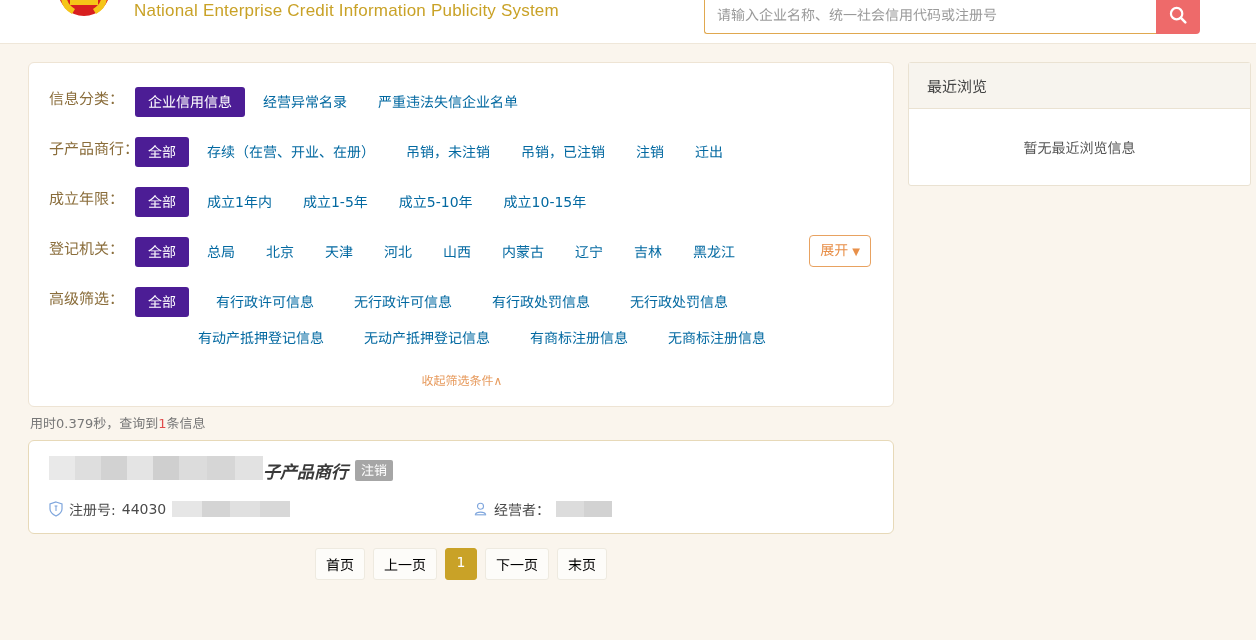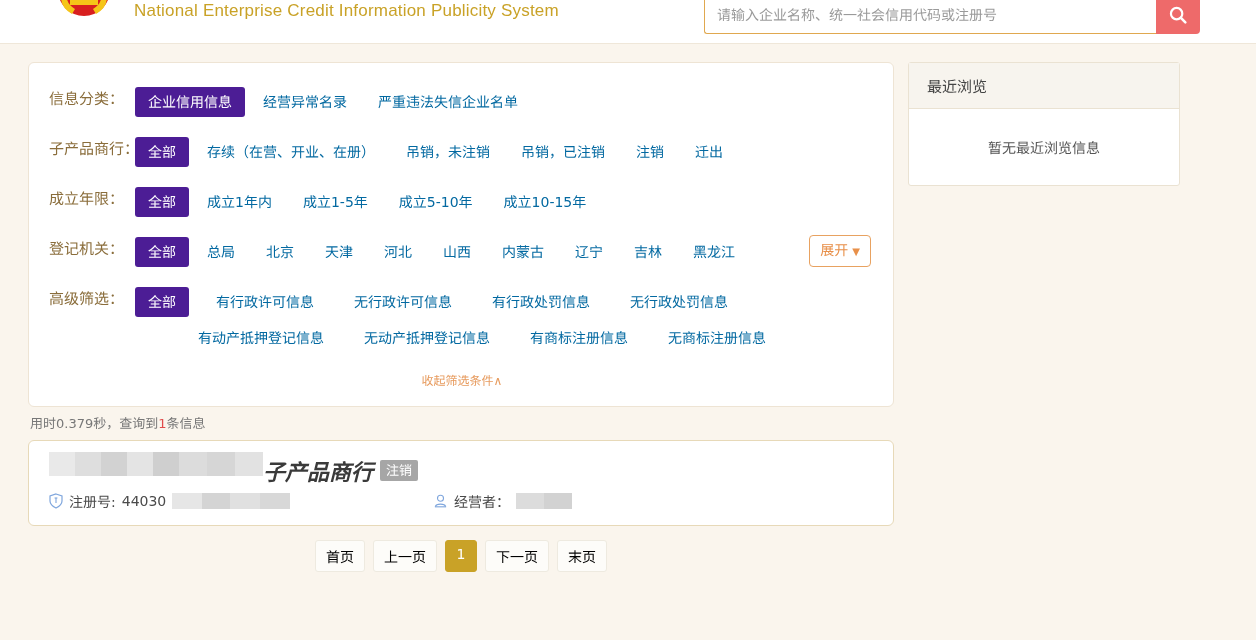--- a/index.html
+++ b/index.html
@@ -73,21 +73,21 @@
   .search-btn svg { display:block; }
 
   
   .page {
     display: flex;
     gap: 14px;
     padding: 18px 48px 0 28px;
     align-items: flex-start;
   }
   .col-main { width: 866px; flex: none; }
-  .col-side { width: 272px; flex: none; }
+  .col-side { width: 343px; flex: none; }
 
   
   .filter-card {
     background: #fff;
     border: 1px solid #eee4d4;
     border-radius: 6px;
     padding: 14px 18px 14px 20px;
   }
   .frow {
     display: flex;
@@ -171,21 +171,21 @@
   }
   .result-title-row {
     display: flex;
     align-items: center;
     gap: 7px;
     position: relative;
     height: 26px;
   }
   .result-name {
     font-family: "DejaVu Sans", sans-serif;
-    font-size: 22px;
+    font-size: 17px;
     font-weight: bold;
     font-style: italic;
     color: #3a3a3a;
     white-space: nowrap;
     position: relative;
   }
   .mosaic {
     position: absolute;
     left: 0; top: -2px;
     height: 24px;
@@ -202,24 +202,25 @@
     color: #fff;
     font-family: "DejaVu Sans", sans-serif;
     font-size: 13px;
     padding: 2px 6px;
     border-radius: 2px;
     line-height: 17px;
   }
   .result-meta {
     display: flex;
     align-items: flex-end;
-    margin-top: 8px;
+    margin-top: 16px;
     font-family: "DejaVu Sans", sans-serif;
     font-size: 14px;
     color: #4a4a4a;
+    gap: 40px;
   }
   .meta-item { display: flex; align-items: center; gap: 6px; position: relative; }
   .meta-item.m1 { width: 384px; }
   .meta-item.m2 { width: 190px; }
   .meta-icon { color: #8aa9d6; display: flex; align-items: center; }
   .mosaic-sm {
     display: inline-block;
     height: 16px;
     background: linear-gradient(90deg,#e6e6e6 0 30px,#d4d4d4 30px 58px,#e0e0e0 58px 88px,#d8d8d8 88px 118px);
     filter: blur(0.5px);

